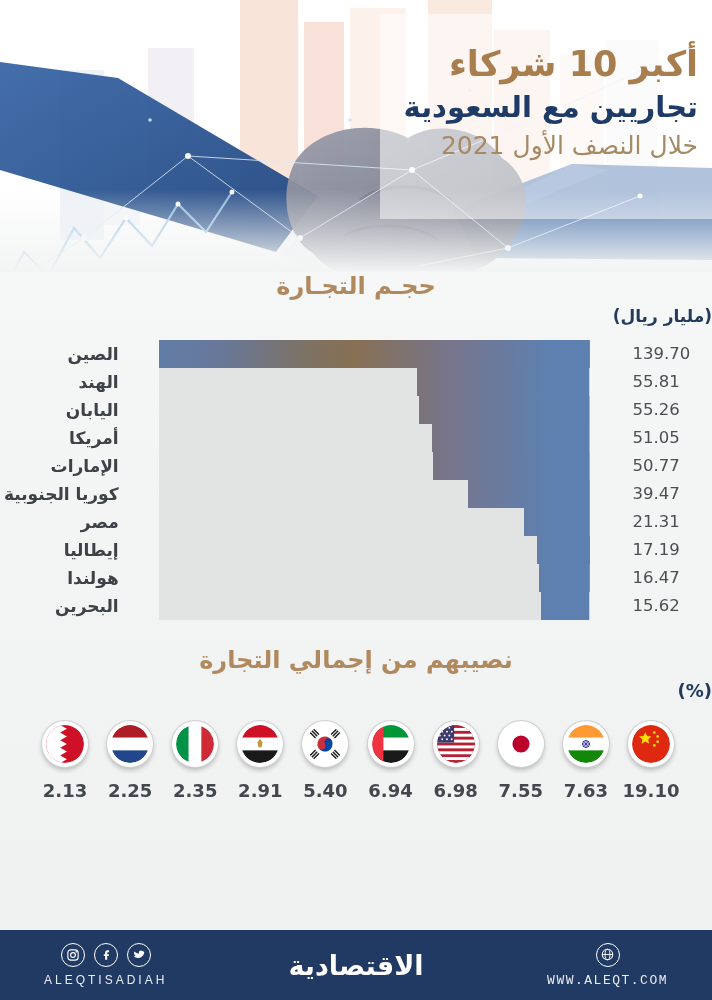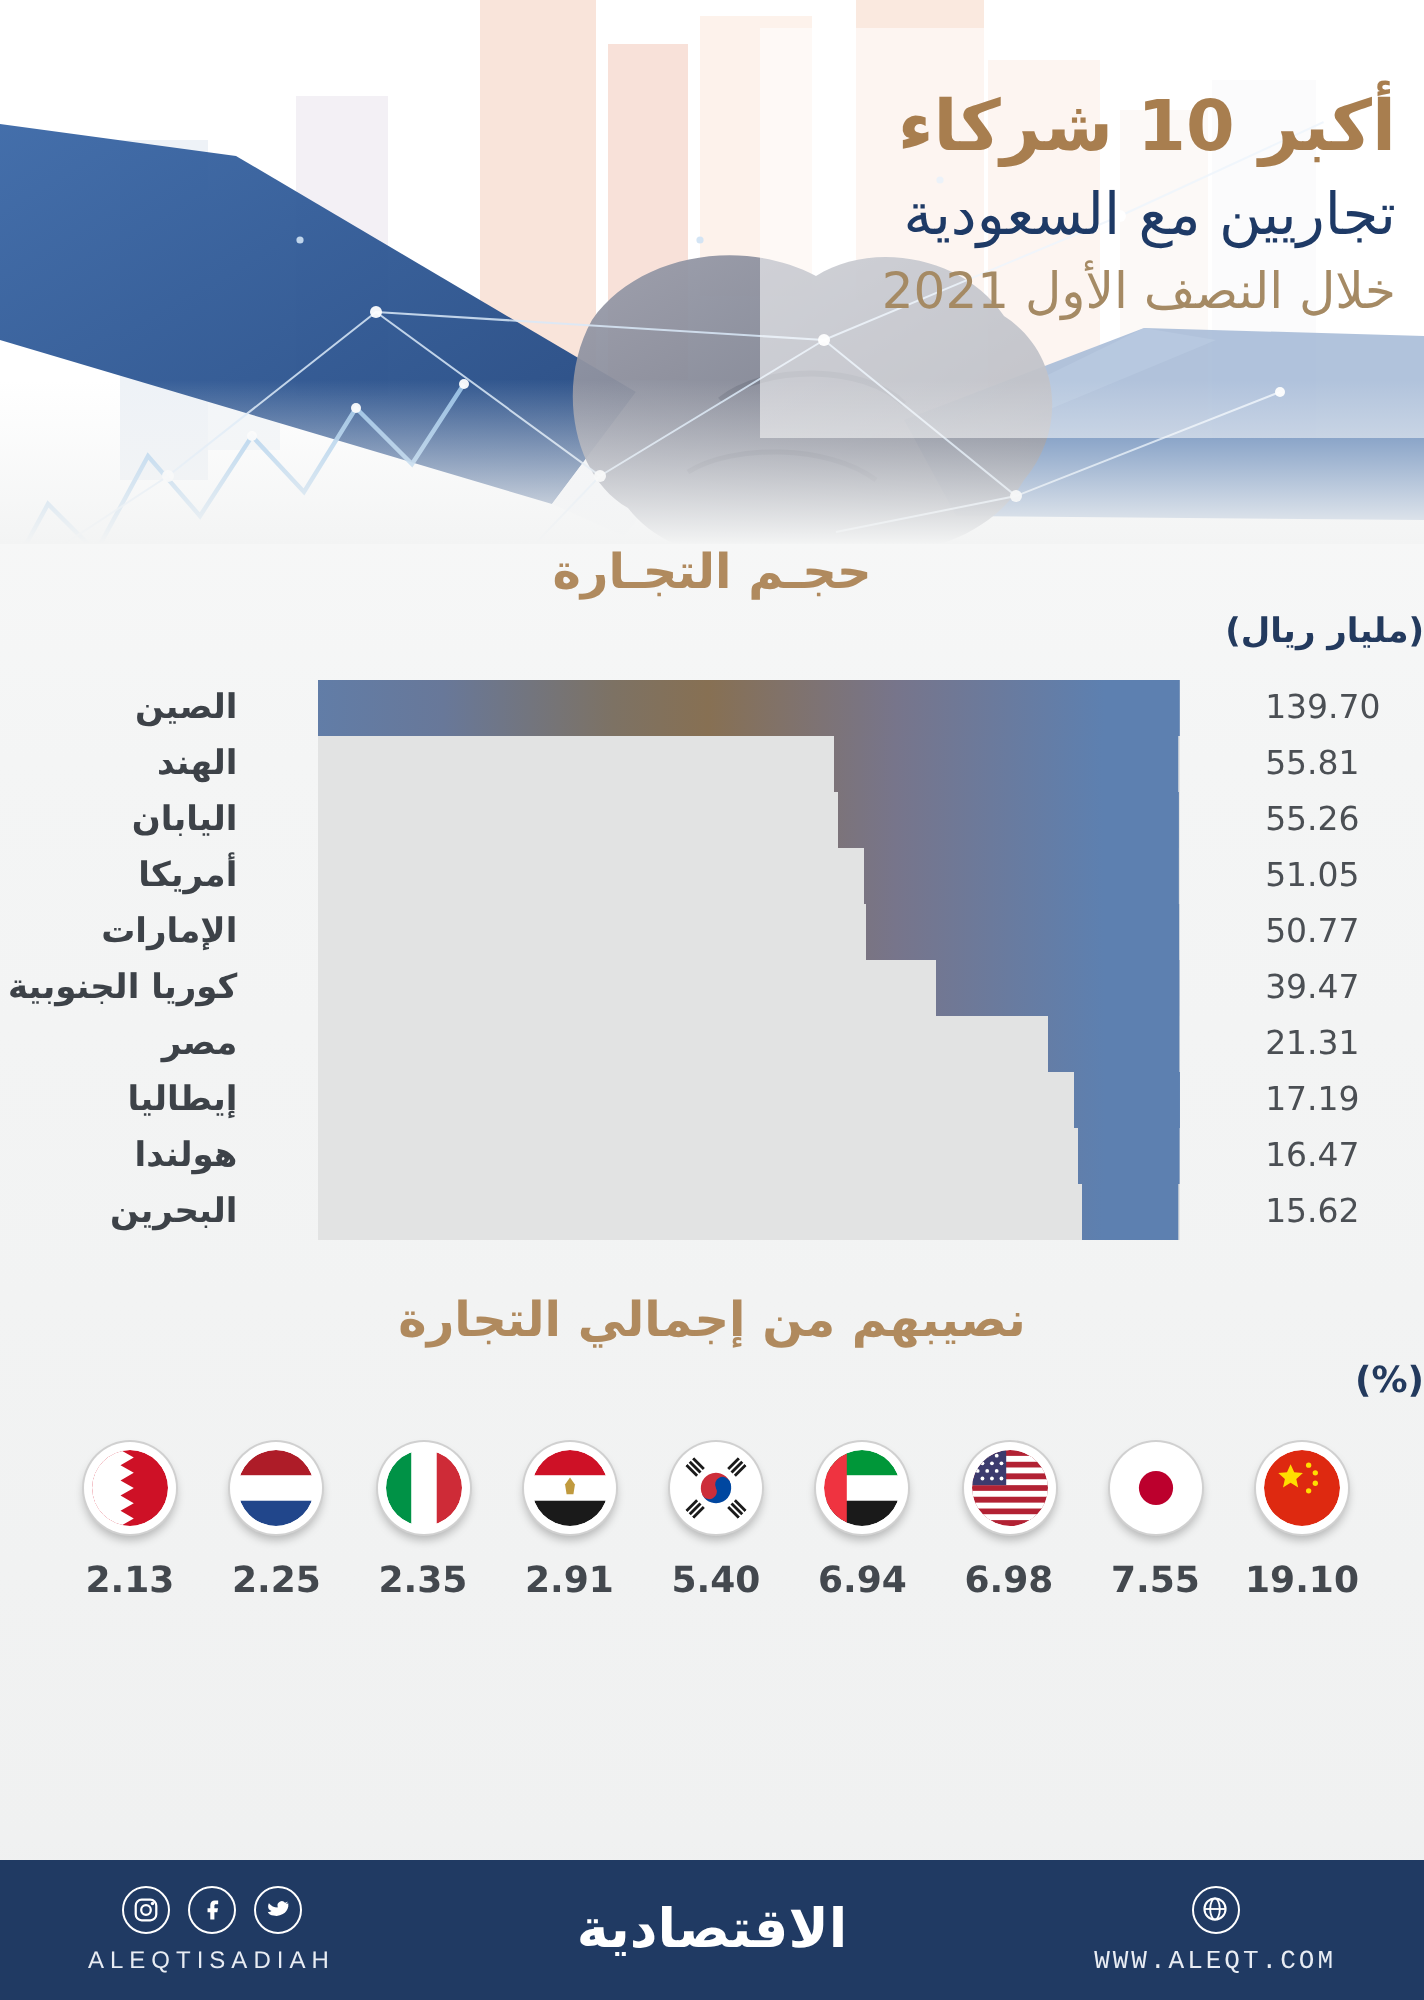--- a/index.html
+++ b/index.html
@@ -6,21 +6,21 @@
   .page{
     width:712px;height:1000px;margin:0 auto;position:relative;overflow:hidden;
     background:linear-gradient(180deg,#fcfcfc 0%,#f4f5f5 38%,#f0f1f1 92%,#ededee 100%);
     font-family:"DejaVu Sans","Liberation Sans",sans-serif;
   }
   
   .header{position:relative;height:272px;}
   .header svg{position:absolute;top:0;left:0;display:block;}
   .title-block{position:absolute;top:42px;right:14px;text-align:right;direction:rtl;z-index:3;}
   .title-l1{font-size:35px;font-weight:bold;color:#a87e4f;line-height:1.3;}
-  .title-l2{font-size:29px;font-weight:normal;color:#1e3a66;line-height:1.35;}
+  .title-l2{font-size:29px;font-weight:bold;color:#1e3a66;line-height:1.35;}
   .title-l3{font-size:25px;font-weight:normal;color:#a58a64;line-height:1.5;}
   
   .section-title{text-align:center;direction:rtl;font-weight:bold;color:#b08a5e;font-size:24px;line-height:1.2;}
   .section-sub{text-align:right;direction:rtl;font-weight:bold;color:#233a5e;font-size:17px;margin-top:5px;}
   
   .chart{margin-top:14px;}
   .row{display:flex;align-items:center;height:28px;margin-bottom:0;gap:30px;}
   .row-label{width:140px;box-sizing:border-box;padding-right:10px;text-align:right;direction:rtl;
              font-size:17px;font-weight:bold;color:#3d4248;}
   .row-track{width:472px;height:28px;background:#e2e3e3;position:relative;}
@@ -382,20 +382,42 @@
               </clipPath>
             <g clip-path="url(#cf8)">
               <rect width="40" height="40" fill="#fff"></rect>
               <circle cx="20" cy="20" r="9" fill="#BC002D"></circle>
             </g>
           </svg>
         </div>
         <div class="flag-value">7.55</div>
       </div>
 
+      <div class="flag-item">
+        <div class="flag-circle">
+          <svg width="38" height="38" viewBox="0 0 40 40">
+            <clipPath id="cf9">
+                <circle cx="20" cy="20" r="20"></circle>
+              </clipPath>
+            <g clip-path="url(#cf9)">
+              <rect width="40" height="13.4" fill="#FF9933"></rect>
+              <rect y="13.4" width="40" height="13.3" fill="#fff"></rect>
+              <rect y="26.7" width="40" height="13.3" fill="#138808"></rect>
+              <circle cx="20" cy="20" r="3.6" fill="none" stroke="#000080" stroke-width="0.9"></circle>
+              <g stroke="#000080" stroke-width="0.6">
+                <line x1="16.4" y1="20" x2="23.6" y2="20"></line>
+                  <line x1="20" y1="16.4" x2="20" y2="23.6"></line>
+                <line x1="17.5" y1="17.5" x2="22.5" y2="22.5"></line>
+                  <line x1="22.5" y1="17.5" x2="17.5" y2="22.5"></line>
+              </g>
+            </g>
+          </svg>
+        </div>
+        <div class="flag-value">7.63</div>
+      </div>
 
       <div class="flag-item">
         <div class="flag-circle">
           <svg width="38" height="38" viewBox="0 0 40 40">
             <clipPath id="cf10">
                 <circle cx="20" cy="20" r="20"></circle>
               </clipPath>
             <g clip-path="url(#cf10)">
               <rect width="40" height="40" fill="#DE2910"></rect>
               <path d="M14,7.5 l1.9,4.2 4.6,.4 -3.5,3.1 1,4.5 -4,-2.4 -4,2.4 1,-4.5 -3.5,-3.1 4.6,-.4 Z" fill="#FFDE00"></path>

